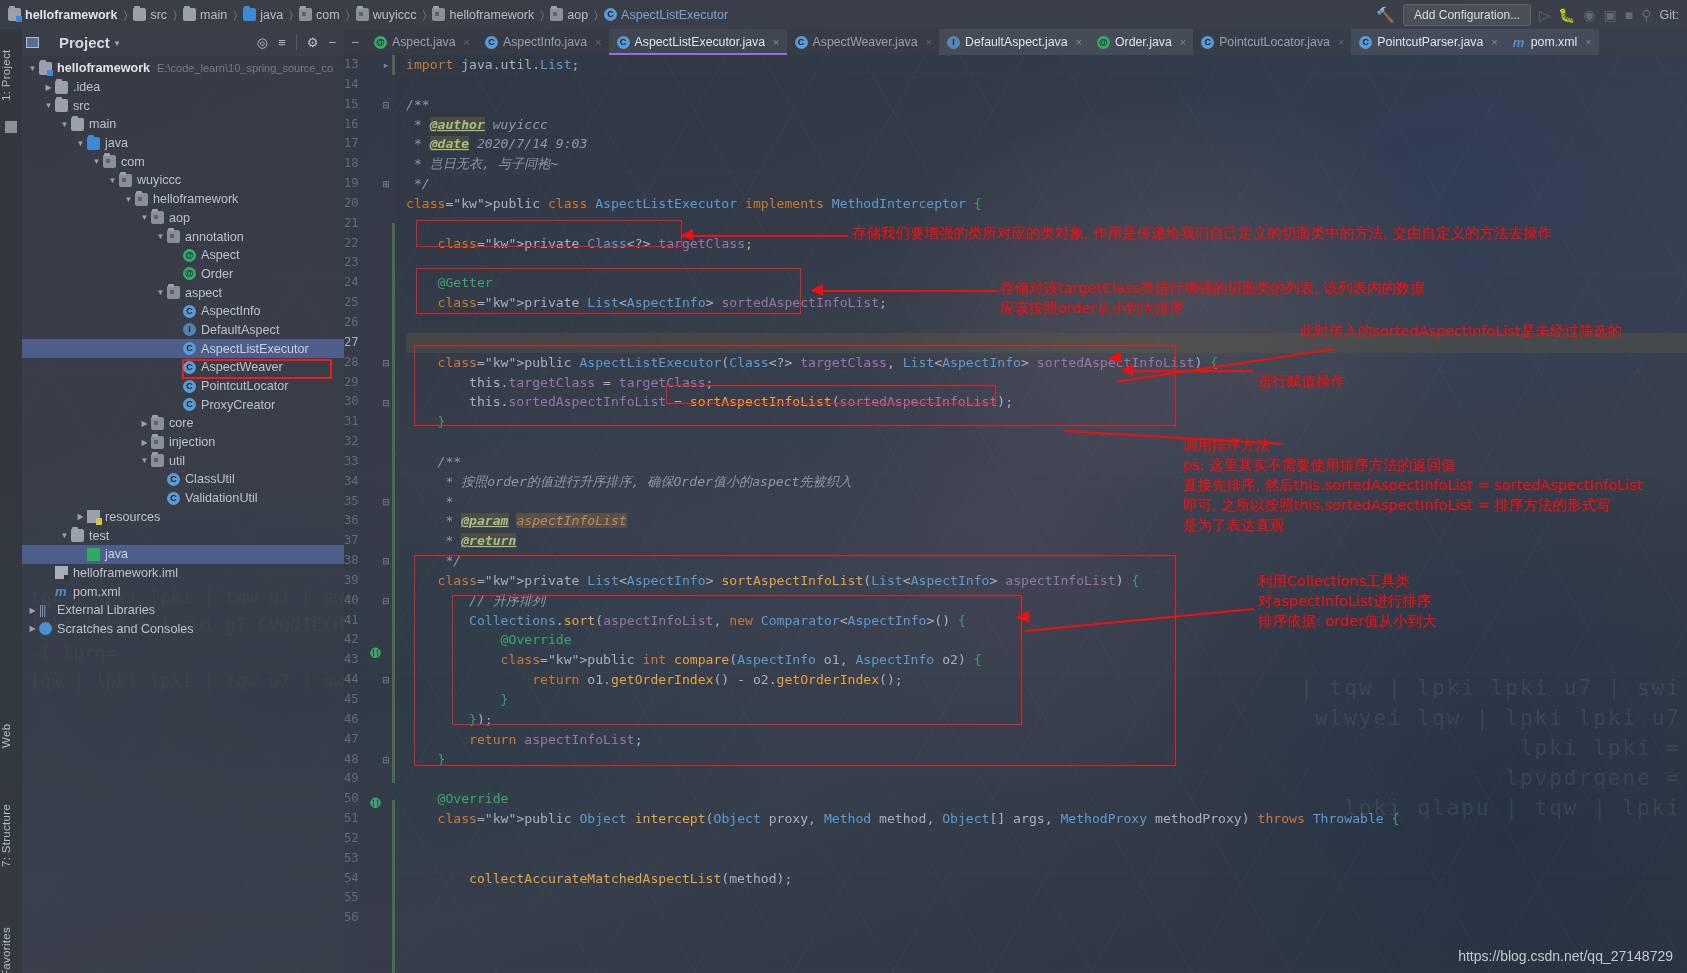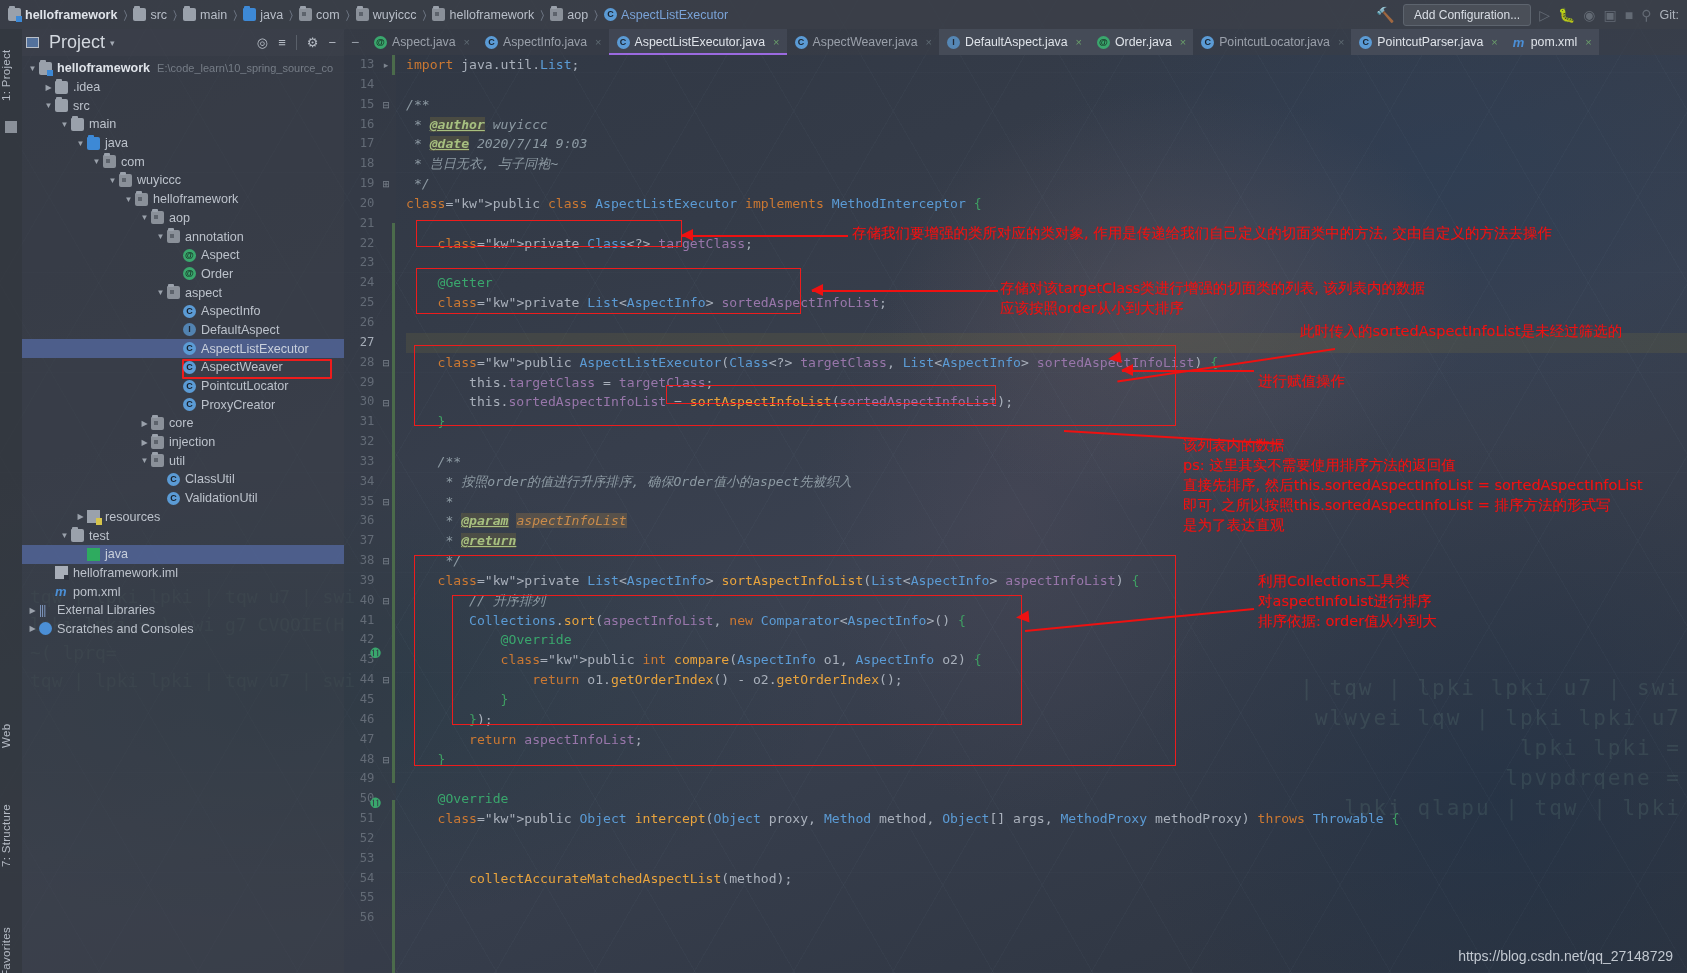--- a/index.html
+++ b/index.html
@@ -92,21 +92,21 @@
   
   .project-panel {
     position: absolute; left: 22px; top: 29px; width: 322px; height: 944px;
     background: rgba(60,64,73,0.55);
     z-index: 3; overflow: hidden;
   }
   .pp-header {
     height: 27px; display: flex; align-items: center; padding: 0 4px;
     background: rgba(62,66,75,0.5);
   }
-  .pp-title { color: #d3d8df; font-size: 18px; margin-left: 10px; }
+  .pp-title { color: #d3d8df; font-size: 15px; margin-left: 20px; font-weight: bold; }
   .pp-sq { width:13px; height:11px; border:1.6px solid #b9bfc8; background:#53719c; }
   .pp-caret { color:#a3a9b3; font-size: 9px; margin-left: 5px; }
   .pp-actions { margin-left: auto; display: flex; align-items: center; gap: 10px; padding-right: 4px; }
   .pp-act { color: #b6bcc5; font-size: 13px; line-height: 1; }
   .pp-divider { width:1px; height:15px; background:#5a606a; }
 
   .tree { position: relative; padding-top: 3px; font-size: 12.6px; }
   .row {
     height: 18.7px; display: flex; align-items: center;
     white-space: nowrap; padding-left: 4px;
@@ -151,21 +151,21 @@
   .tab .x.dim { color:#5e6a72; }
 
   
   .editor {
     position: absolute; left: 344px; top: 55px; width: 1343px; height: 918px;
     z-index: 2; overflow: hidden;
   }
   .gutter {
     position: absolute; left:0; top:0; width: 52px; height: 918px;
     background: rgba(56,60,69,0.40);
-    text-align: center;
+    text-align: left;
   }
   .ln {
     height: 19.85px; line-height: 19.85px; color: #636b76;
     font-family: "DejaVu Sans Mono", monospace; font-size: 12.2px;
     padding-right: 6px;
   }
   .ln.cur { color: #a6adb8; }
   .foldstrip { position:absolute; left:36px; top:0; width:14px; height:918px; }
   .codearea {
     position: absolute; left: 62px; top: 0; right: 0; height: 918px;
@@ -665,21 +665,21 @@
 
 <div class="anno-line" style="left:1115px; top:348px; width:220px; height:2px; transform-origin:right center; transform:rotate(-8.5deg);"></div>
 <div class="arrowhead" style="left:1108px; top:352px; border-top:6px solid transparent; border-bottom:6px solid transparent; border-right:13px solid #ee1111; transform:rotate(-8deg);"></div>
 <div class="anno-txt" style="left:1300px; top:322px;">此时传入的sortedAspectInfoList是未经过筛选的</div>
 
 <div class="anno-line" style="left:1122px; top:370px; width:132px; height:2px;"></div>
 <div class="arrowhead" style="left:1121px; top:364px; border-top:6px solid transparent; border-bottom:6px solid transparent; border-right:12px solid #ee1111;"></div>
 <div class="anno-txt" style="left:1258px; top:372px;">进行赋值操作</div>
 
 <div class="anno-line" style="left:1064px; top:430px; width:218px; height:2px; transform-origin:left center; transform:rotate(3.4deg);"></div>
-<div class="anno-txt" style="left:1183px; top:436px;">该列表内的数据</div>
+<div class="anno-txt" style="left:1183px; top:436px;">调用排序方法</div>
 <div class="anno-txt" style="left:1183px; top:456px;">ps: 这里其实不需要使用排序方法的返回值</div>
 <div class="anno-txt" style="left:1183px; top:476px;">直接先排序, 然后this.sortedAspectInfoList = sortedAspectInfoList</div>
 <div class="anno-txt" style="left:1183px; top:496px;">即可, 之所以按照this.sortedAspectInfoList = 排序方法的形式写</div>
 <div class="anno-txt" style="left:1183px; top:516px;">是为了表达直观</div>
 
 <div class="anno-line" style="left:1024px; top:608px; width:230px; height:2px; transform-origin:right center; transform:rotate(-5.5deg);"></div>
 <div class="arrowhead" style="left:1016px; top:611px; border-top:6px solid transparent; border-bottom:6px solid transparent; border-right:13px solid #ee1111; transform:rotate(-5deg);"></div>
 <div class="anno-txt" style="left:1258px; top:572px;">利用Collections工具类</div>
 <div class="anno-txt" style="left:1258px; top:592px;">对aspectInfoList进行排序</div>
 <div class="anno-txt" style="left:1258px; top:612px;">排序依据: order值从小到大</div>

